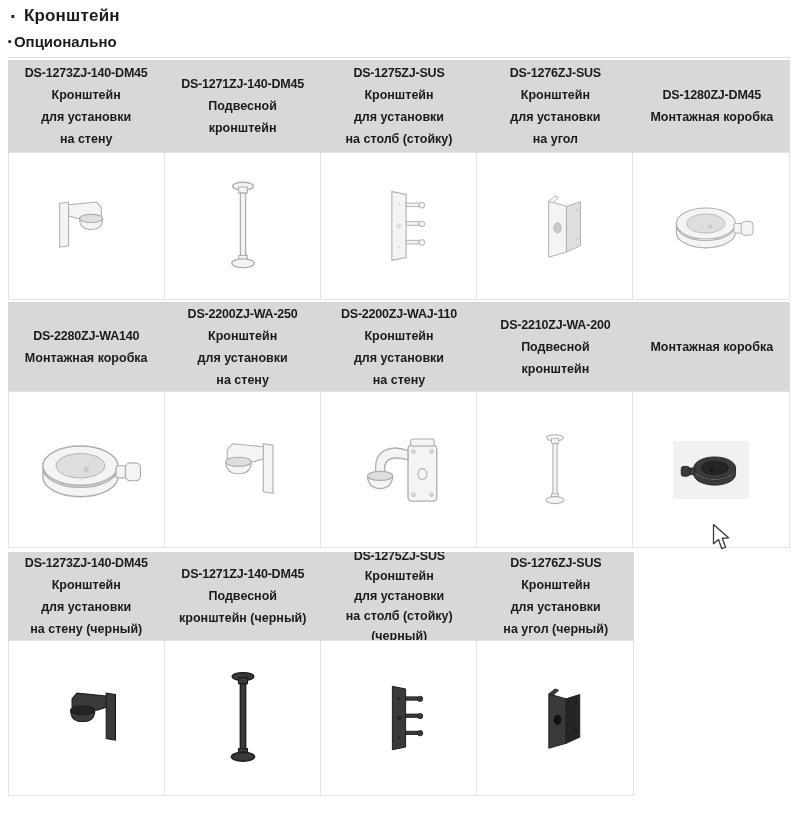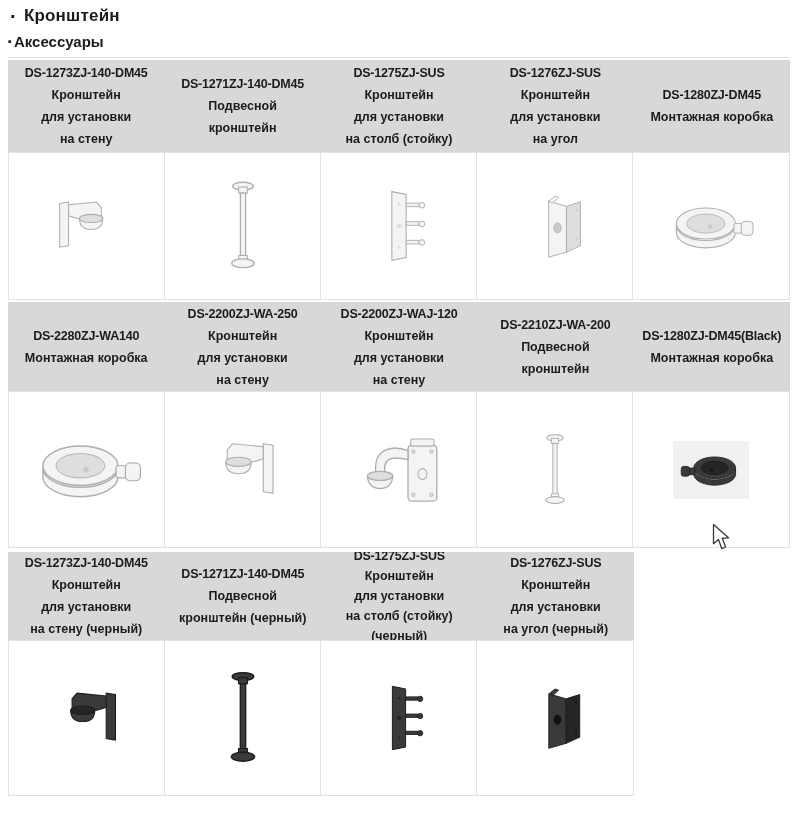--- a/index.html
+++ b/index.html
@@ -111,21 +111,21 @@
     </symbol>
   </defs>
 </svg>
 
 <div class="heading heading-1">
   <span class="bullet">·</span>
   <span>Кронштейн</span>
 </div>
 <div class="heading heading-2">
   <span class="bullet">▪</span>
-  <span>Аксессуары</span>
+  <span>Опционально</span>
 </div>
 
 <div class="topline"></div>
 
 <div class="trow thead" style="top:60px;height:92px;">
   <div class="hcell">
     <div class="model">DS-1273ZJ-140-DM45</div>
     <div class="desc">Кронштейн
 для установки
 на стену</div>
@@ -186,32 +186,31 @@
     <div class="model">DS-2280ZJ-WA140</div>
     <div class="desc">Монтажная коробка</div>
   </div>
   <div class="hcell">
     <div class="model">DS-2200ZJ-WA-250</div>
     <div class="desc">Кронштейн
 для установки
 на стену</div>
   </div>
   <div class="hcell">
-    <div class="model">DS-2200ZJ-WAJ-120</div>
+    <div class="model">DS-2200ZJ-WAJ-110</div>
     <div class="desc">Кронштейн
 для установки
 на стену</div>
   </div>
   <div class="hcell">
     <div class="model">DS-2210ZJ-WA-200</div>
     <div class="desc">Подвесной
 кронштейн</div>
   </div>
   <div class="hcell">
-    <div class="model">DS-1280ZJ-DM45(Black)</div>
     <div class="desc">Монтажная коробка</div>
   </div>
 </div>
 
 <div class="trow irow" style="top:391px;height:157px;">
   <div class="icell">
     <svg class="prod prod-white" width="122" height="75" viewBox="0 0 130 80">
         <use href="#sym-junction"></use>
       </svg>
   </div>

